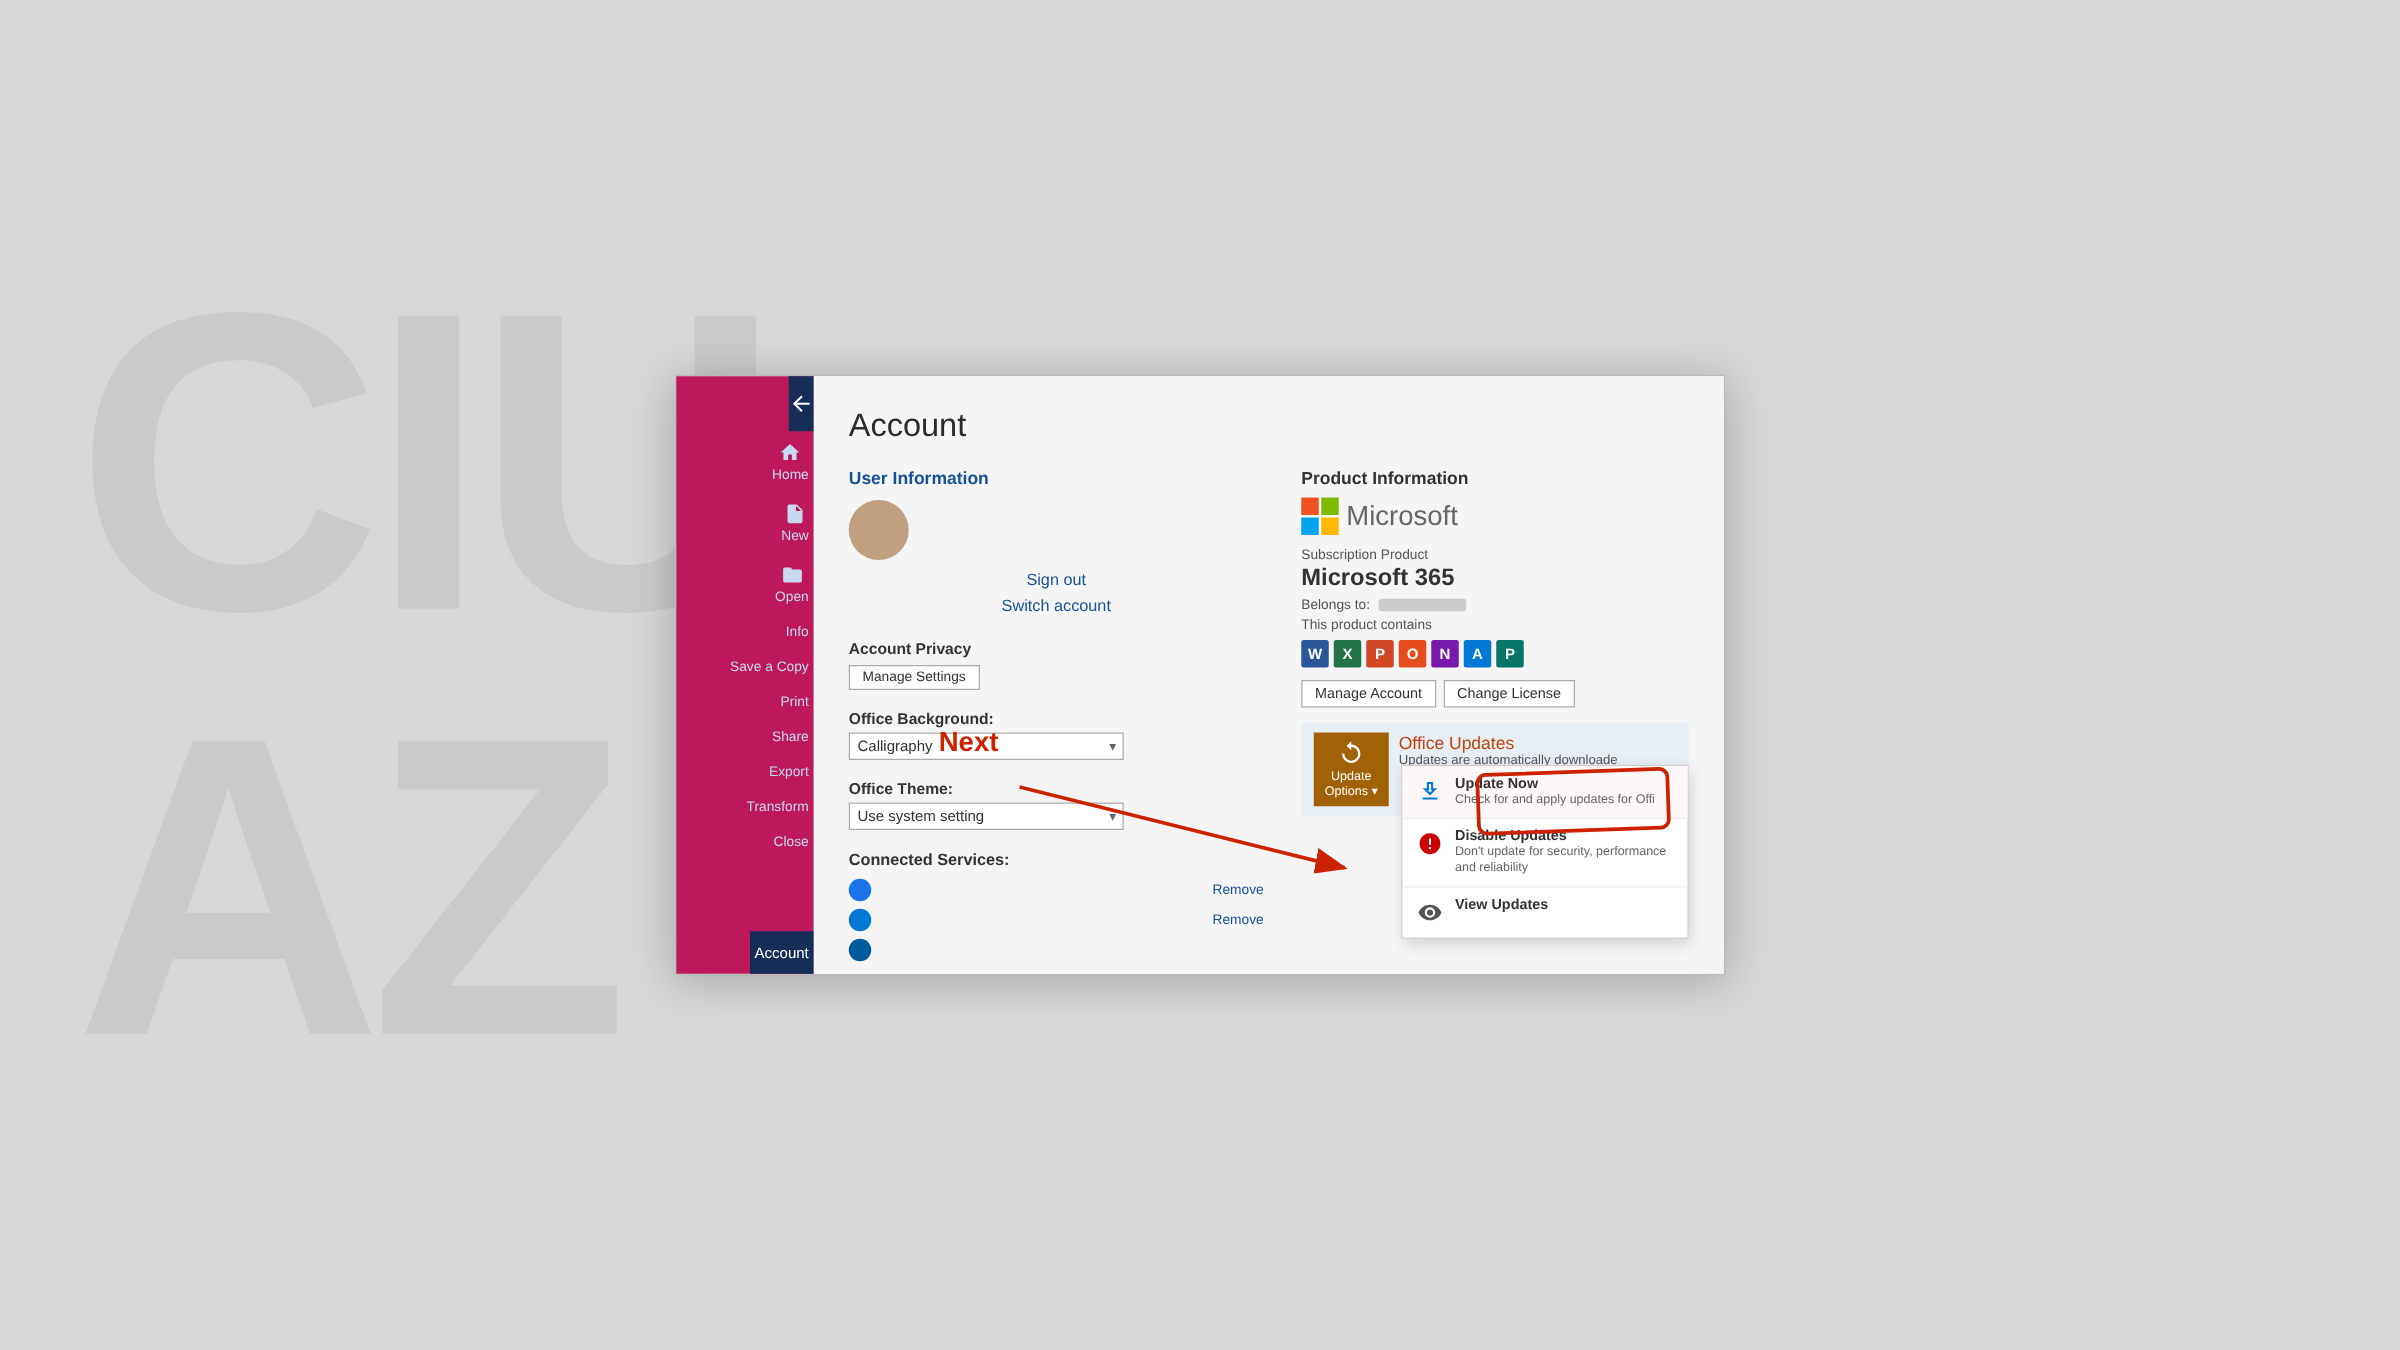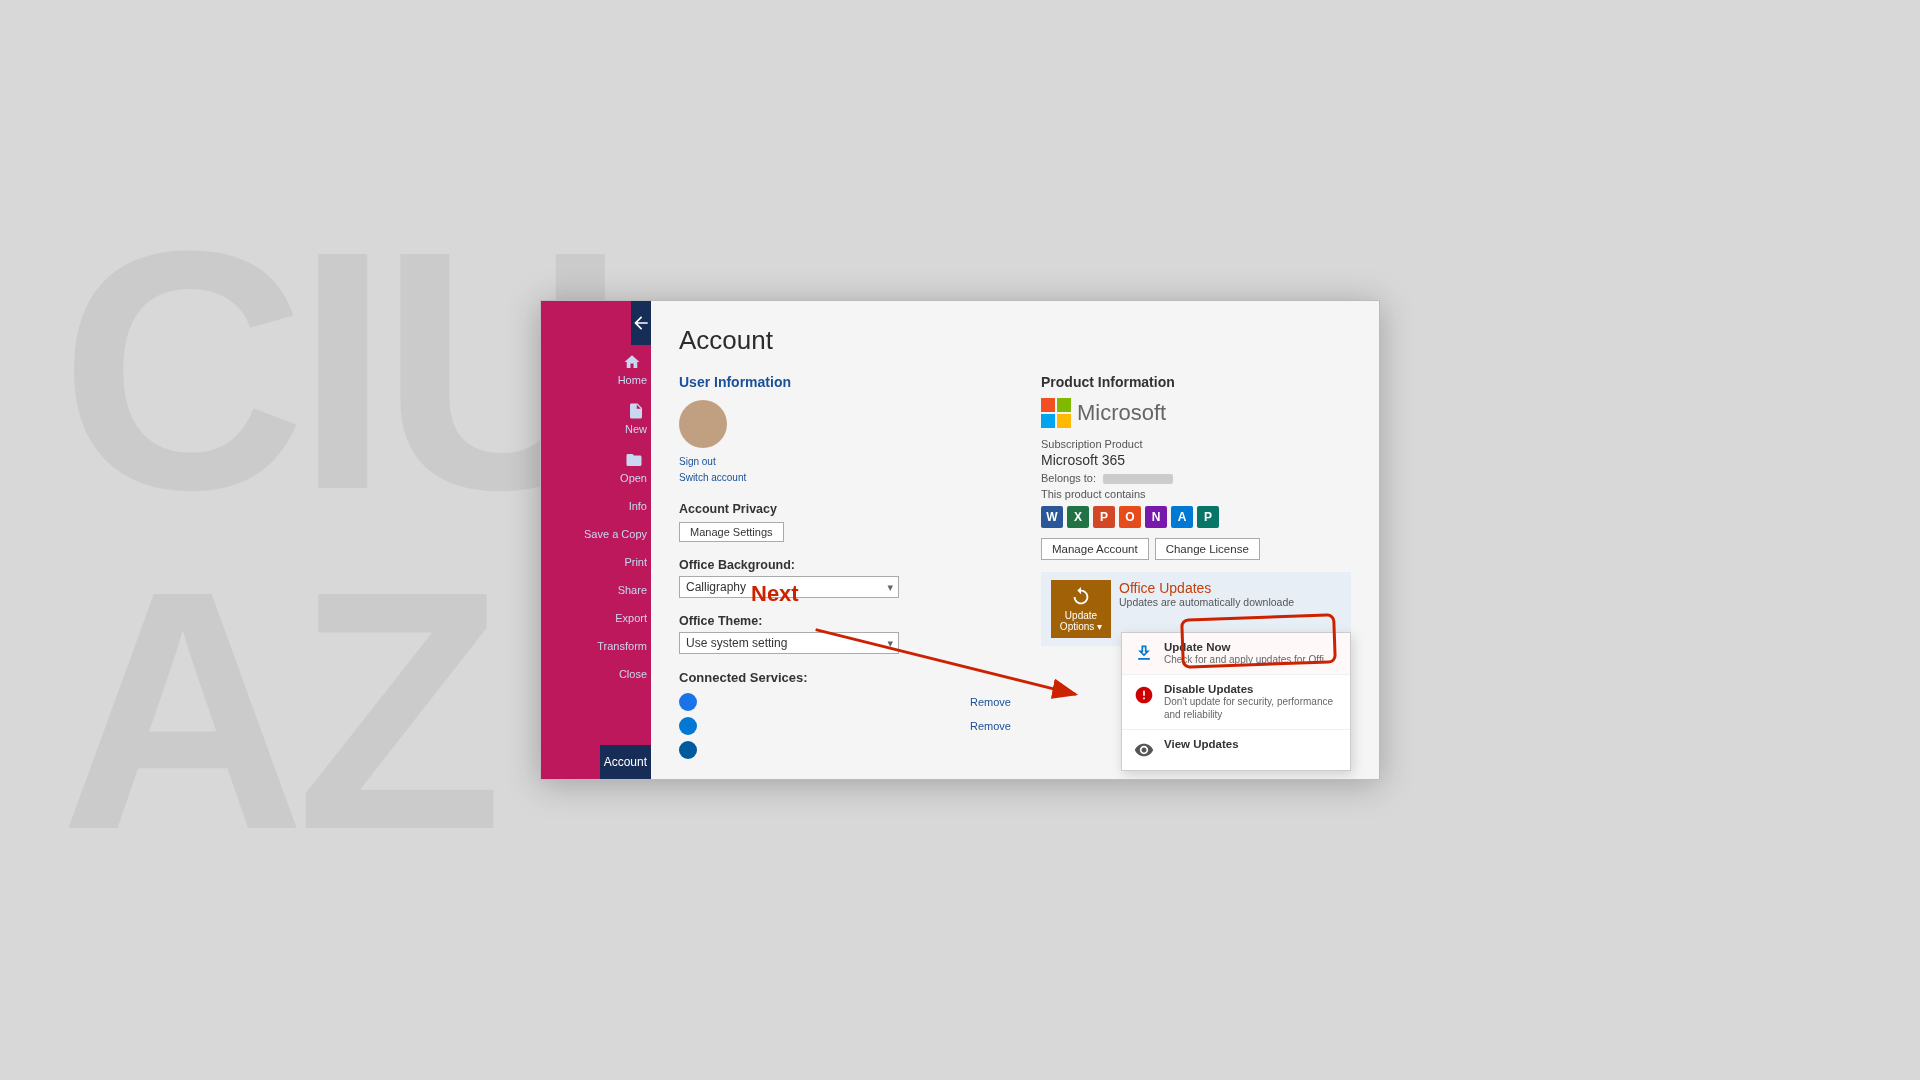--- a/index.html
+++ b/index.html
@@ -138,24 +138,25 @@
     }
     .user-avatar {
       width: 48px;
       height: 48px;
       border-radius: 50%;
       background: #c0a080;
       margin-bottom: 6px;
     }
     .user-links a {
       color: #1a5099;
-      font-size: 10px;
+      font-size: 13px;
       text-decoration: none;
       display: block;
       line-height: 1.6;
+      text-align: center;
     }
 
     .section-block {
       margin-top: 16px;
     }
     .section-subtitle {
       font-size: 12.5px;
       font-weight: 600;
       color: #333;
       margin-bottom: 6px;
@@ -261,22 +262,22 @@
       font-size: 22px;
       font-weight: 300;
       color: #666;
     }
     .subscription-label {
       font-size: 11px;
       color: #555;
       margin-bottom: 2px;
     }
     .subscription-name {
-      font-size: 14px;
-      font-weight: 400;
+      font-size: 19px;
+      font-weight: 700;
       color: #333;
       margin-bottom: 4px;
     }
     .belongs-label {
       font-size: 11px;
       color: #555;
     }
     .belongs-value {
       display: inline-block;
       width: 70px;
@@ -367,21 +368,21 @@
     }
     .update-info p {
       font-size: 10.5px;
       color: #555;
     }
 
     
     .dropdown-menu {
       position: absolute;
       right: 0;
-      top: 60px;
+      top: 34px;
       width: 230px;
       background: white;
       border: 1px solid #ccc;
       box-shadow: 2px 4px 12px rgba(0,0,0,0.15);
       z-index: 10;
     }
     .dropdown-item {
       display: flex;
       align-items: flex-start;
       padding: 8px 10px;

